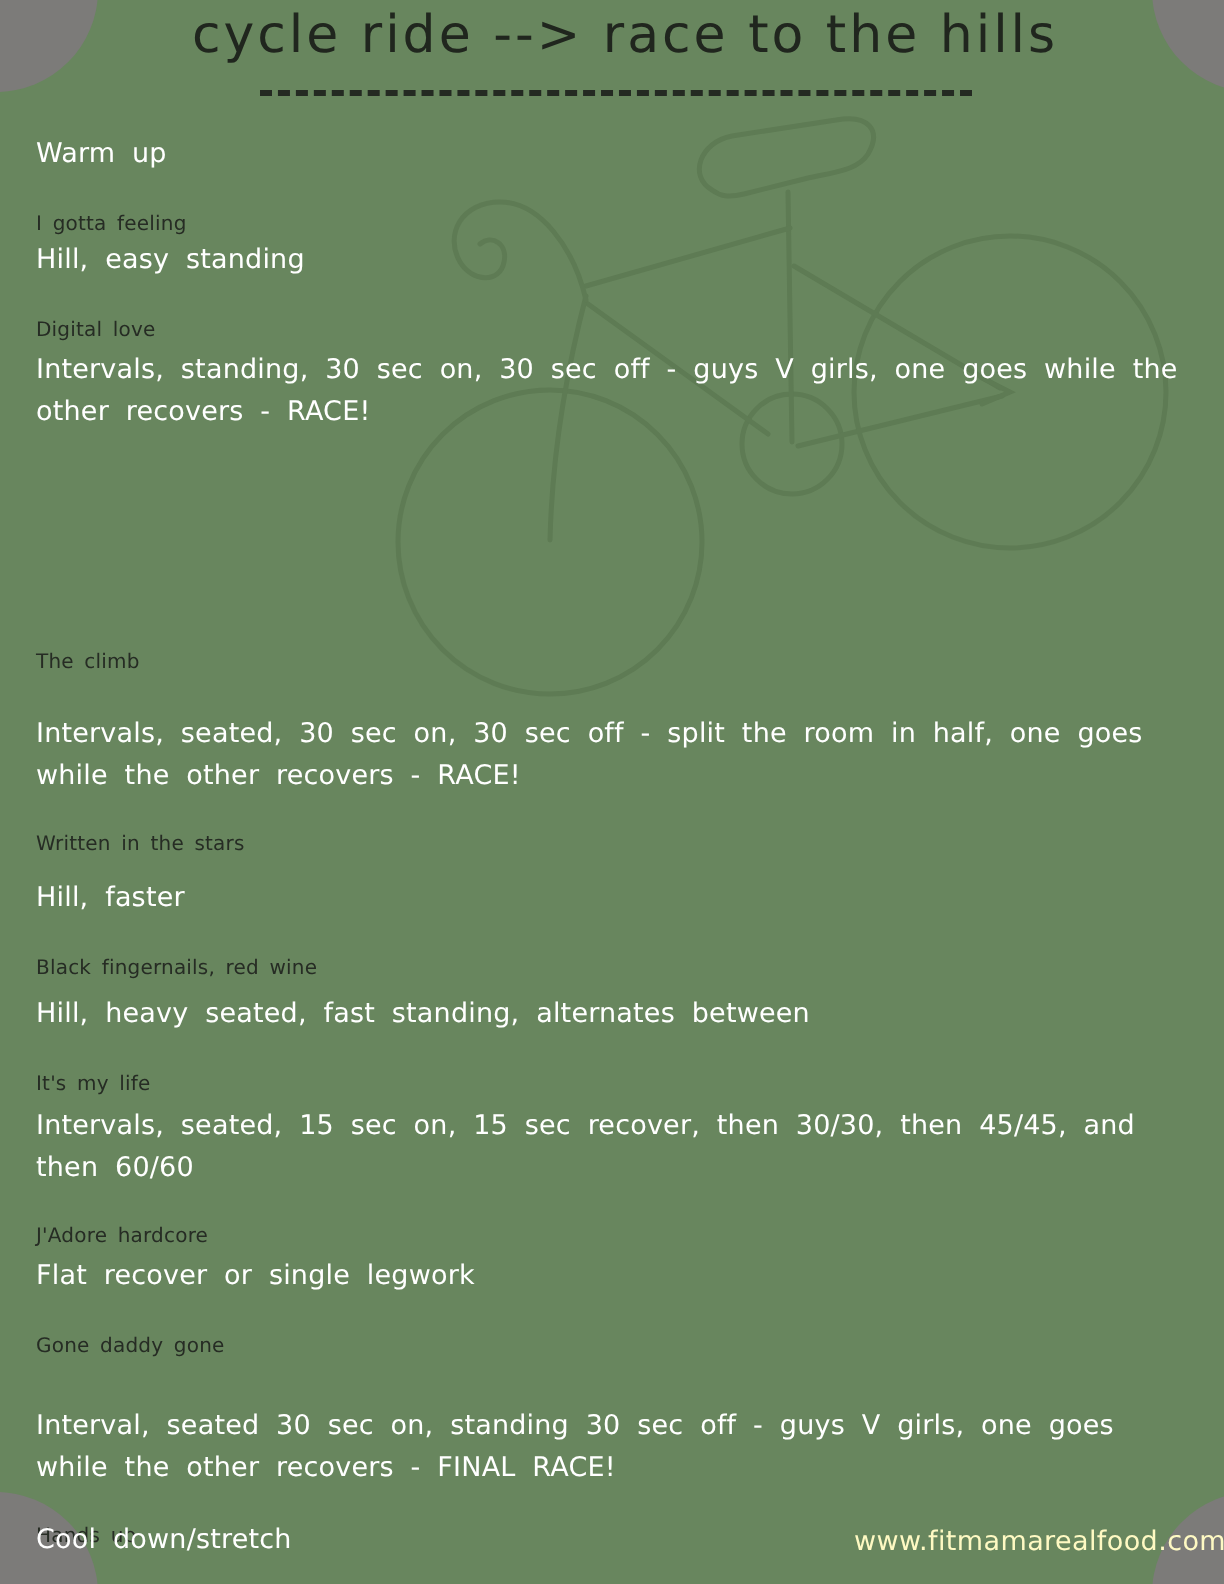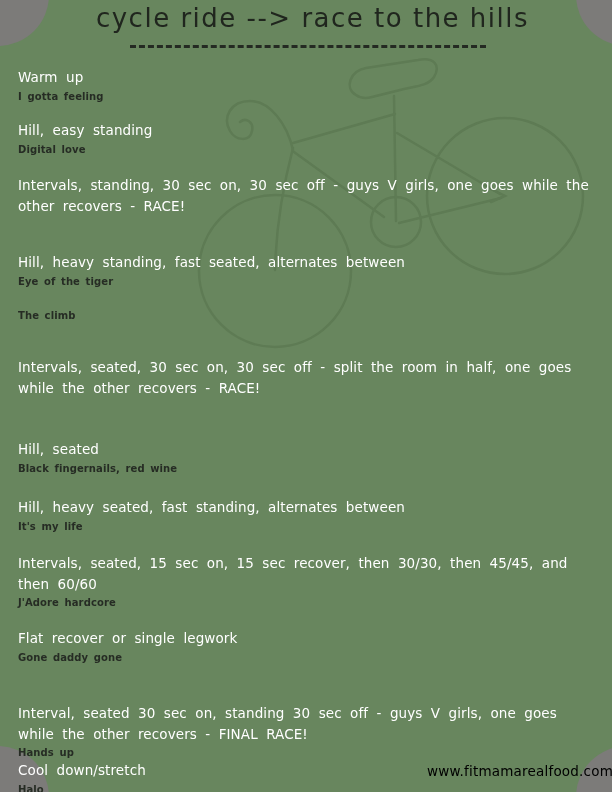--- a/index.html
+++ b/index.html
@@ -30,26 +30,26 @@
     border-top:3px dashed #242a22;
   }
 
   .sections { position:absolute; left:0; top:0; width:612px; height:792px; }
   .section { position:absolute; left:18px; width:572px; }
   .step {
     font-size:13.5px; line-height:20.5px; letter-spacing:0.1px;
     word-spacing:4px; color:#ffffff;
   }
   .song {
-    font-size:10px; line-height:11px; margin-top:3px; letter-spacing:0.1px;
-    word-spacing:2px; color:#262c24;font-weight:bold;
+    font-size:10px; line-height:11px; margin-top:19px; letter-spacing:0.1px;
+    word-spacing:2px; color:#262c24;
   }
   .footer-url {
     position:absolute; right:12px; top:763px; font-size:13.5px;
-    letter-spacing:0.2px; color:#000000;
+    letter-spacing:0.2px; color:#fef9c3;
   }
 </style>
 </head>
 <body>
 
 <div class="page">
 
   <div class="corner tl"></div>
   <div class="corner tr"></div>
   <div class="corner bl"></div>
@@ -83,35 +83,32 @@
 
   <div class="section" style="top: 120px;">
     <div class="step">Hill, easy standing</div>
     <div class="song">Digital love</div>
   </div>
 
   <div class="section" style="top: 175px;">
     <div class="step">Intervals, standing, 30 sec on, 30 sec off - guys V girls, one goes while the other recovers - RACE!</div>
   </div>
 
-  <div class="section" style="top: 252px;">
-    <div class="step">Hill, heavy standing, fast seated, alternates between</div>
-    <div class="song">Eye of the tiger</div>
-  </div>
 
   <div class="section" style="top: 307px;">
     <div class="song">The climb</div>
   </div>
 
   <div class="section" style="top: 357px;">
     <div class="step">Intervals, seated, 30 sec on, 30 sec off - split the room in half, one goes while the other recovers - RACE!</div>
+    <div class="song">Written in the stars</div>
   </div>
 
   <div class="section" style="top: 439px;">
-    <div class="step">Hill, seated</div>
+    <div class="step">Hill, faster</div>
     <div class="song">Black fingernails, red wine</div>
   </div>
 
   <div class="section" style="top: 497px;">
     <div class="step">Hill, heavy seated, fast standing, alternates between</div>
     <div class="song">It's my life</div>
   </div>
 
   <div class="section" style="top: 553px;">
     <div class="step">Intervals, seated, 15 sec on, 15 sec recover, then 30/30, then 45/45, and then 60/60</div>

